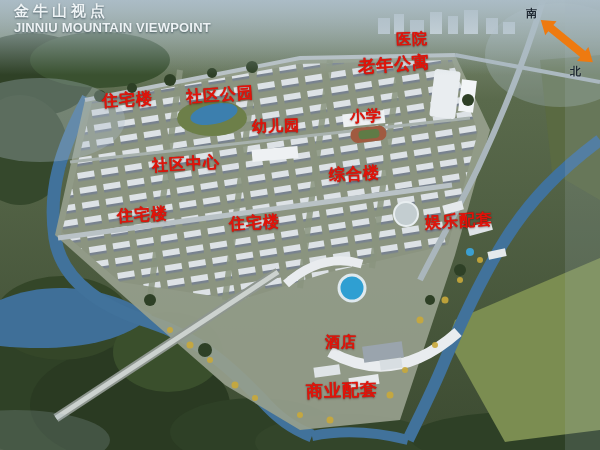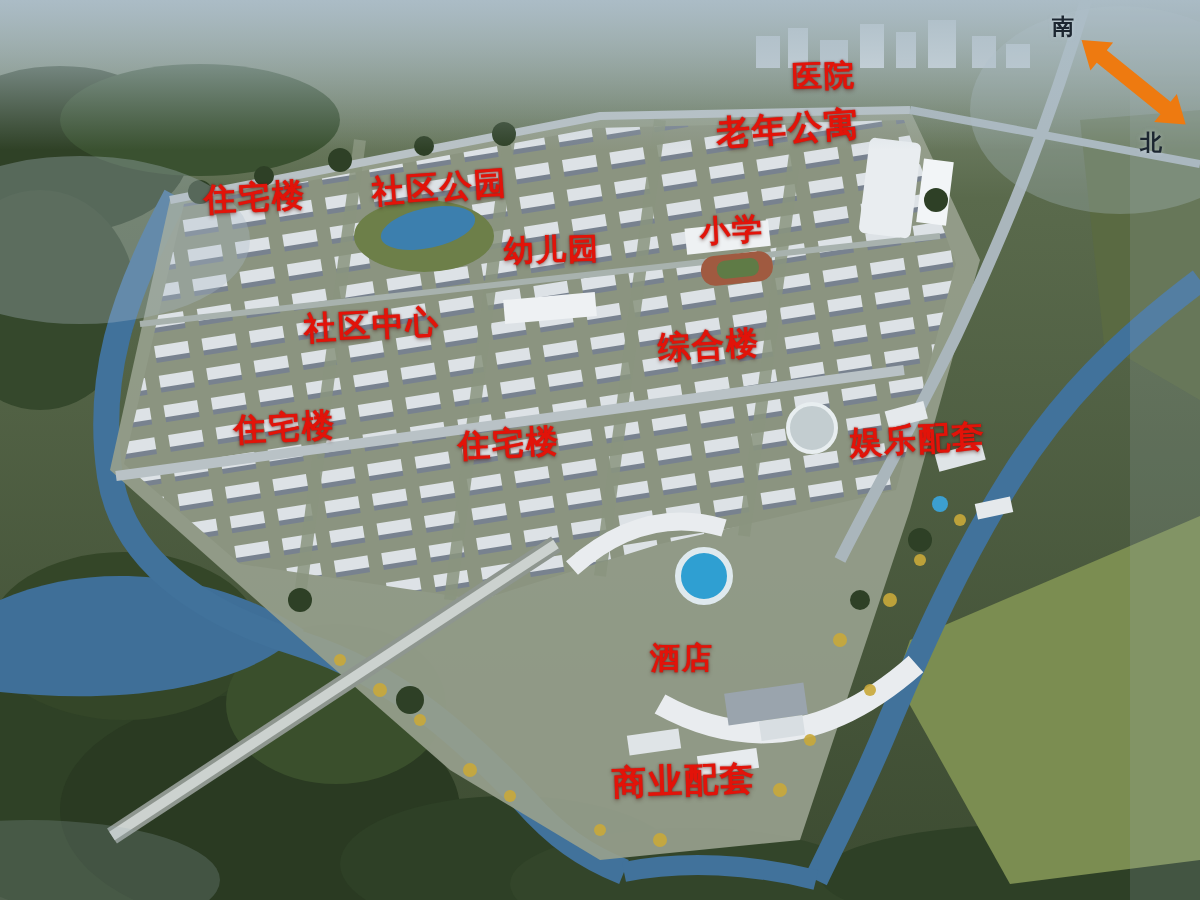--- a/index.html
+++ b/index.html
@@ -177,36 +177,40 @@
 
     <g>
       <rect width="600" height="75" fill="url(#sky)"></rect>
       <ellipse cx="40" cy="120" rx="85" ry="42" fill="#aebfc9" opacity="0.32"></ellipse>
       <ellipse cx="560" cy="55" rx="75" ry="52" fill="#aebfc9" opacity="0.3"></ellipse>
       <ellipse cx="15" cy="440" rx="95" ry="30" fill="#9fb0ba" opacity="0.22"></ellipse>
       <rect x="565" width="35" height="450" fill="#a8b9c3" opacity="0.18"></rect>
     </g>
   </svg>
 
+  <div class="title-block">
+    <span class="title-zh">金牛山视点</span>
+    <span class="title-en">JINNIU MOUNTAIN VIEWPOINT</span>
+  </div>
 
   <div class="compass">
     <span class="compass-char compass-south">南</span>
     <svg width="95" height="85" viewBox="0 0 95 85">
       <polygon points="21,41 34,32 34,37 75,37 75,32 88,41 75,50 75,45 34,45 34,50" fill="#ee7a10" transform="rotate(39 54.5 41.5)"></polygon>
     </svg>
     <span class="compass-char compass-north">北</span>
   </div>
 
   <div class="red-label" style="left:396px;top:31px;font-size:15px;transform:rotate(-2deg)">医院</div>
   <div class="red-label" style="left:358px;top:56px;font-size:17px;transform:rotate(-4deg)">老年公寓</div>
   <div class="red-label" style="left:102px;top:92px;transform:rotate(-3deg)">住宅楼</div>
   <div class="red-label" style="left:186px;top:87px;transform:rotate(-4deg)">社区公园</div>
   <div class="red-label" style="left:252px;top:118px;font-size:15px;transform:rotate(-2deg)">幼儿园</div>
   <div class="red-label" style="left:350px;top:108px;font-size:15px;transform:rotate(-3deg)">小学</div>
   <div class="red-label" style="left:152px;top:156px;transform:rotate(-3deg)">社区中心</div>
   <div class="red-label" style="left:329px;top:166px;transform:rotate(-3deg)">综合楼</div>
   <div class="red-label" style="left:117px;top:207px;transform:rotate(-3deg)">住宅楼</div>
   <div class="red-label" style="left:229px;top:215px;transform:rotate(-3deg)">住宅楼</div>
   <div class="red-label" style="left:425px;top:213px;transform:rotate(-3deg)">娱乐配套</div>
-  <div class="red-label" style="left:325px;top:322px;font-size:15px">酒店</div>
+  <div class="red-label" style="left:325px;top:334px;font-size:15px">酒店</div>
   <div class="red-label" style="left:306px;top:382px;font-size:17px;transform:rotate(-2deg)">商业配套</div>
 
 </div>
 
 </body></html>

